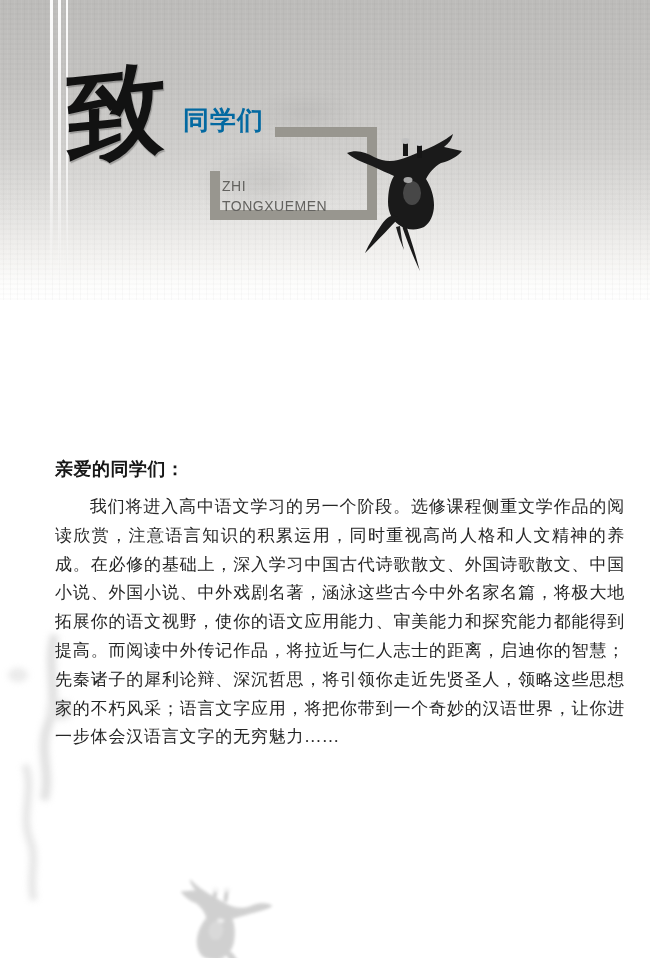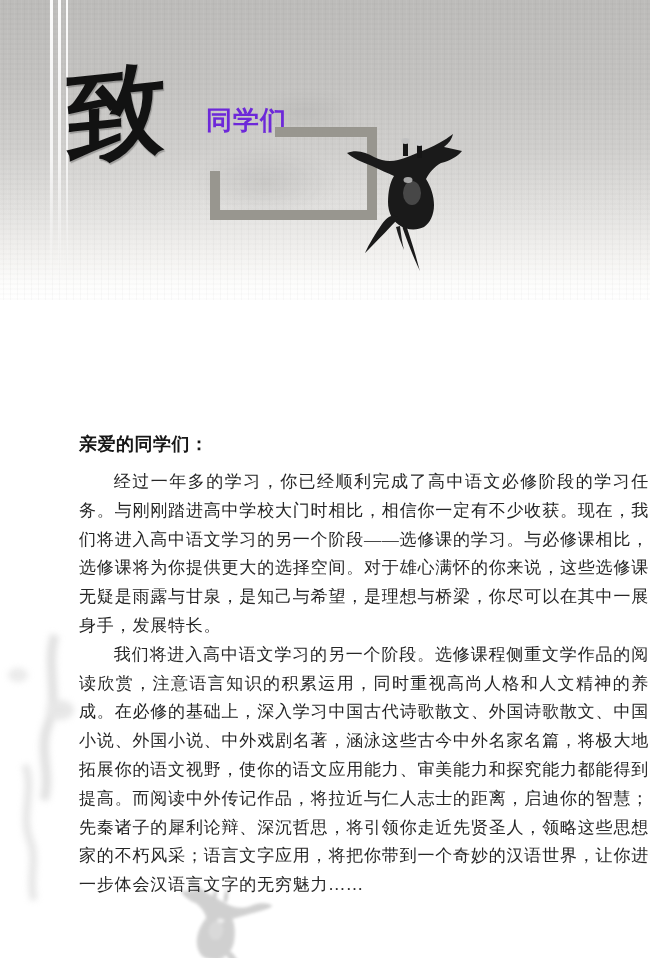--- a/index.html
+++ b/index.html
@@ -36,23 +36,22 @@
   .zhi{
     position:absolute;left:66px;top:64px;
     font-size:100px;line-height:1;color:#121212;
     font-family:"Liberation Serif","DejaVu Serif",serif;
     font-weight:700;
     transform:rotate(-6deg) skew(-6deg,0deg);
     text-shadow:1px 2px 1px rgba(0,0,0,.25);
   }
   .header-title{
     position:absolute;left:183px;top:103px;
-    font-size:26px;font-weight:700;letter-spacing:1px;color:#6d28d9;
+    font-size:26px;font-weight:700;letter-spacing:1px;color:#0369a1;
     font-family:Liberation Serif, serif;
-    margin-left:23px;
   }
   
   .frame-bar{position:absolute;background:#98968f;}
   .fb-top{left:275px;top:127px;width:102px;height:10px;}
   .fb-right{left:367px;top:127px;width:10px;height:93px;}
   .fb-bottom{left:210px;top:210px;width:167px;height:10px;}
   .fb-left{left:210px;top:171px;width:10px;height:49px;}
   .pinyin{
     position:absolute;left:222px;top:176px;
     font-family:"Liberation Sans","DejaVu Sans",sans-serif;
@@ -63,21 +62,21 @@
   .watermark{
     position:absolute;left:168px;top:880px;width:105px;height:118px;
     opacity:.2;filter:blur(1.5px);
     transform:scaleX(-1) rotate(-8deg);
   }
   
   .bleed{position:absolute;left:0;top:615px;width:100px;height:300px;
     opacity:.5;filter:blur(3px);}
   
   .body-text{
-    position:absolute;left:55px;top:433px;width:570px;color:#242424;margin-left:24px;
+    position:absolute;left:55px;top:458px;width:570px;color:#242424;
   }
   .salutation{
     font-family:"Liberation Sans","DejaVu Sans",sans-serif;
     font-size:18px;font-weight:700;line-height:22px;color:#171717;
     margin:0 0 13px 0;letter-spacing:.5px;
   }
   .para{
     margin:0;
     font-size:17px;line-height:28.8px;letter-spacing:.8px;
     text-align:justify;text-justify:inter-ideograph;
@@ -102,20 +101,24 @@
   <div class="zhi">致</div>
   <div class="header-title">同学们</div>
 
   <div>
     <div class="frame-bar fb-top"></div>
     <div class="frame-bar fb-right"></div>
     <div class="frame-bar fb-bottom"></div>
     <div class="frame-bar fb-left"></div>
   </div>
 
+  <div class="pinyin">
+    <div>ZHI</div>
+    <div>TONGXUEMEN</div>
+  </div>
 
   <svg class="vessel" viewBox="0 0 130 145" xmlns="http://www.w3.org/2000/svg" xmlns:xlink="http://www.w3.org/1999/xlink">
     <g id="jue-g">
 
       <path fill="#1a1a1a" d="
         M7,23
         C16,19 26,22 34,27
         C42,31 50,32 58,30
         C66,28 74,24 82,21
         C90,18 98,14 106,9
@@ -154,17 +157,16 @@
 
   <svg class="bleed" viewBox="0 0 100 300" xmlns="http://www.w3.org/2000/svg">
     <path d="M55,20 C45,50 60,80 48,110 C38,135 52,160 44,185" stroke="#c2c2c2" stroke-width="9" fill="none"></path>
     <path d="M25,150 C35,175 20,200 30,225 C38,245 28,265 34,285" stroke="#c9c9c9" stroke-width="7" fill="none"></path>
     <ellipse cx="60" cy="95" rx="14" ry="10" fill="#cfcfcf"></ellipse>
     <ellipse cx="18" cy="60" rx="10" ry="7" fill="#d6d6d6"></ellipse>
   </svg>
 
   <div class="body-text">
     <div class="salutation">亲爱的同学们：</div>
-    <p class="para">经过一年多的学习，你已经顺利完成了高中语文必修阶段的学习任务。与刚刚踏进高中学校大门时相比，相信你一定有不少收获。现在，我们将进入高中语文学习的另一个阶段——选修课的学习。与必修课相比，选修课将为你提供更大的选择空间。对于雄心满怀的你来说，这些选修课无疑是雨露与甘泉，是知己与希望，是理想与桥梁，你尽可以在其中一展身手，发展特长。</p>
     <p class="para">我们将进入高中语文学习的另一个阶段。选修课程侧重文学作品的阅读欣赏，注意语言知识的积累运用，同时重视高尚人格和人文精神的养成。在必修的基础上，深入学习中国古代诗歌散文、外国诗歌散文、中国小说、外国小说、中外戏剧名著，涵泳这些古今中外名家名篇，将极大地拓展你的语文视野，使你的语文应用能力、审美能力和探究能力都能得到提高。而阅读中外传记作品，将拉近与仁人志士的距离，启迪你的智慧；先秦诸子的犀利论辩、深沉哲思，将引领你走近先贤圣人，领略这些思想家的不朽风采；语言文字应用，将把你带到一个奇妙的汉语世界，让你进一步体会汉语言文字的无穷魅力……</p>
   </div>
 
 </div>
 
 </body></html>

